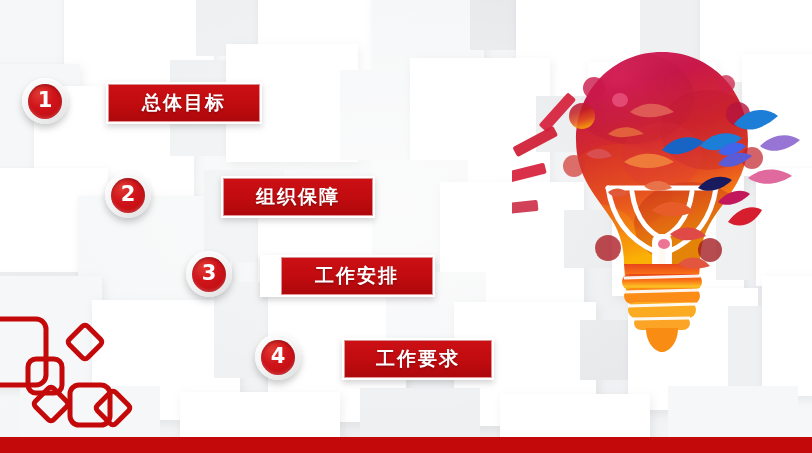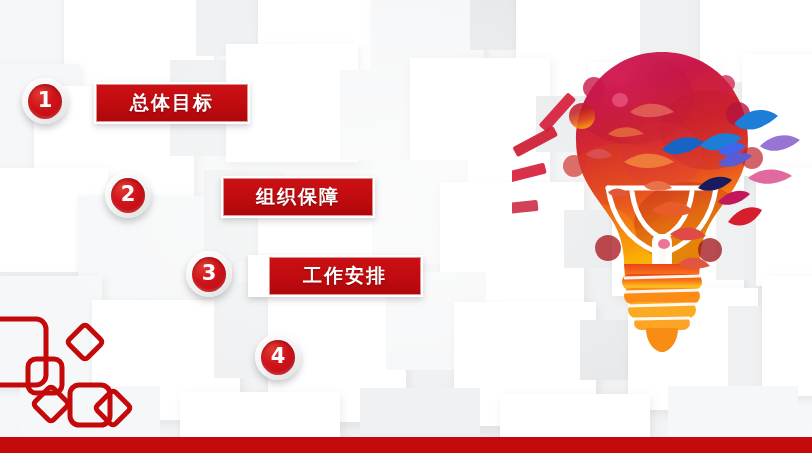--- a/index.html
+++ b/index.html
@@ -241,46 +241,49 @@
             <ellipse cx="152" cy="206" rx="6" ry="5"></ellipse>
           </g>
       </g>
     </svg>
   </div>
 
   <div class="row" style="left:0;top:78px;width:300px;">
     <div class="badge" style="left:22px;">
       <div class="badge-inner">1</div>
     </div>
-    <div class="banner" style="left:94px;width:152px;">
+    <div class="banner" style="left:106px;width:152px;">
       <div class="banner-in">总体目标</div>
     </div>
   </div>
 
   <div class="row" style="left:0;top:172px;width:380px;">
     <div class="badge" style="left:105px;">
       <div class="badge-inner">2</div>
     </div>
     <div class="banner" style="left:185px;width:150px;margin-left:36px;">
       <div class="banner-in">组织保障</div>
     </div>
   </div>
 
   <div class="row" style="left:0;top:251px;width:450px;">
     <div class="badge" style="left:186px;">
       <div class="badge-inner">3</div>
     </div>
-    <div class="banner" style="left:248px;width:152px;padding-left:21px;">
+    <div class="banner" style="left:260px;width:152px;padding-left:21px;">
       <div class="banner-in">工作安排</div>
     </div>
   </div>
 
   <div class="row" style="left:0;top:334px;width:520px;">
     <div class="badge" style="left:255px;">
       <div class="badge-inner">4</div>
+    </div>
+    <div class="banner" style="left:342px;width:148px;">
+      <div class="banner-in">工作要求</div>
     </div>
   </div>
 
   <div class="corner-deco">
     <svg viewBox="0 0 150 130" width="150" height="130" xmlns="http://www.w3.org/2000/svg" fill="none" stroke="#c4090b" stroke-width="5">
       <rect x="-18" y="12" width="64" height="66" rx="10"></rect>
       <rect x="28" y="52" width="34" height="34" rx="8"></rect>
       <rect x="70" y="78" width="40" height="40" rx="9"></rect>
       <rect x="72" y="22" width="26" height="26" rx="4" transform="rotate(45 85 35)"></rect>
       <rect x="38" y="84" width="26" height="26" rx="4" transform="rotate(45 51 97)"></rect>

